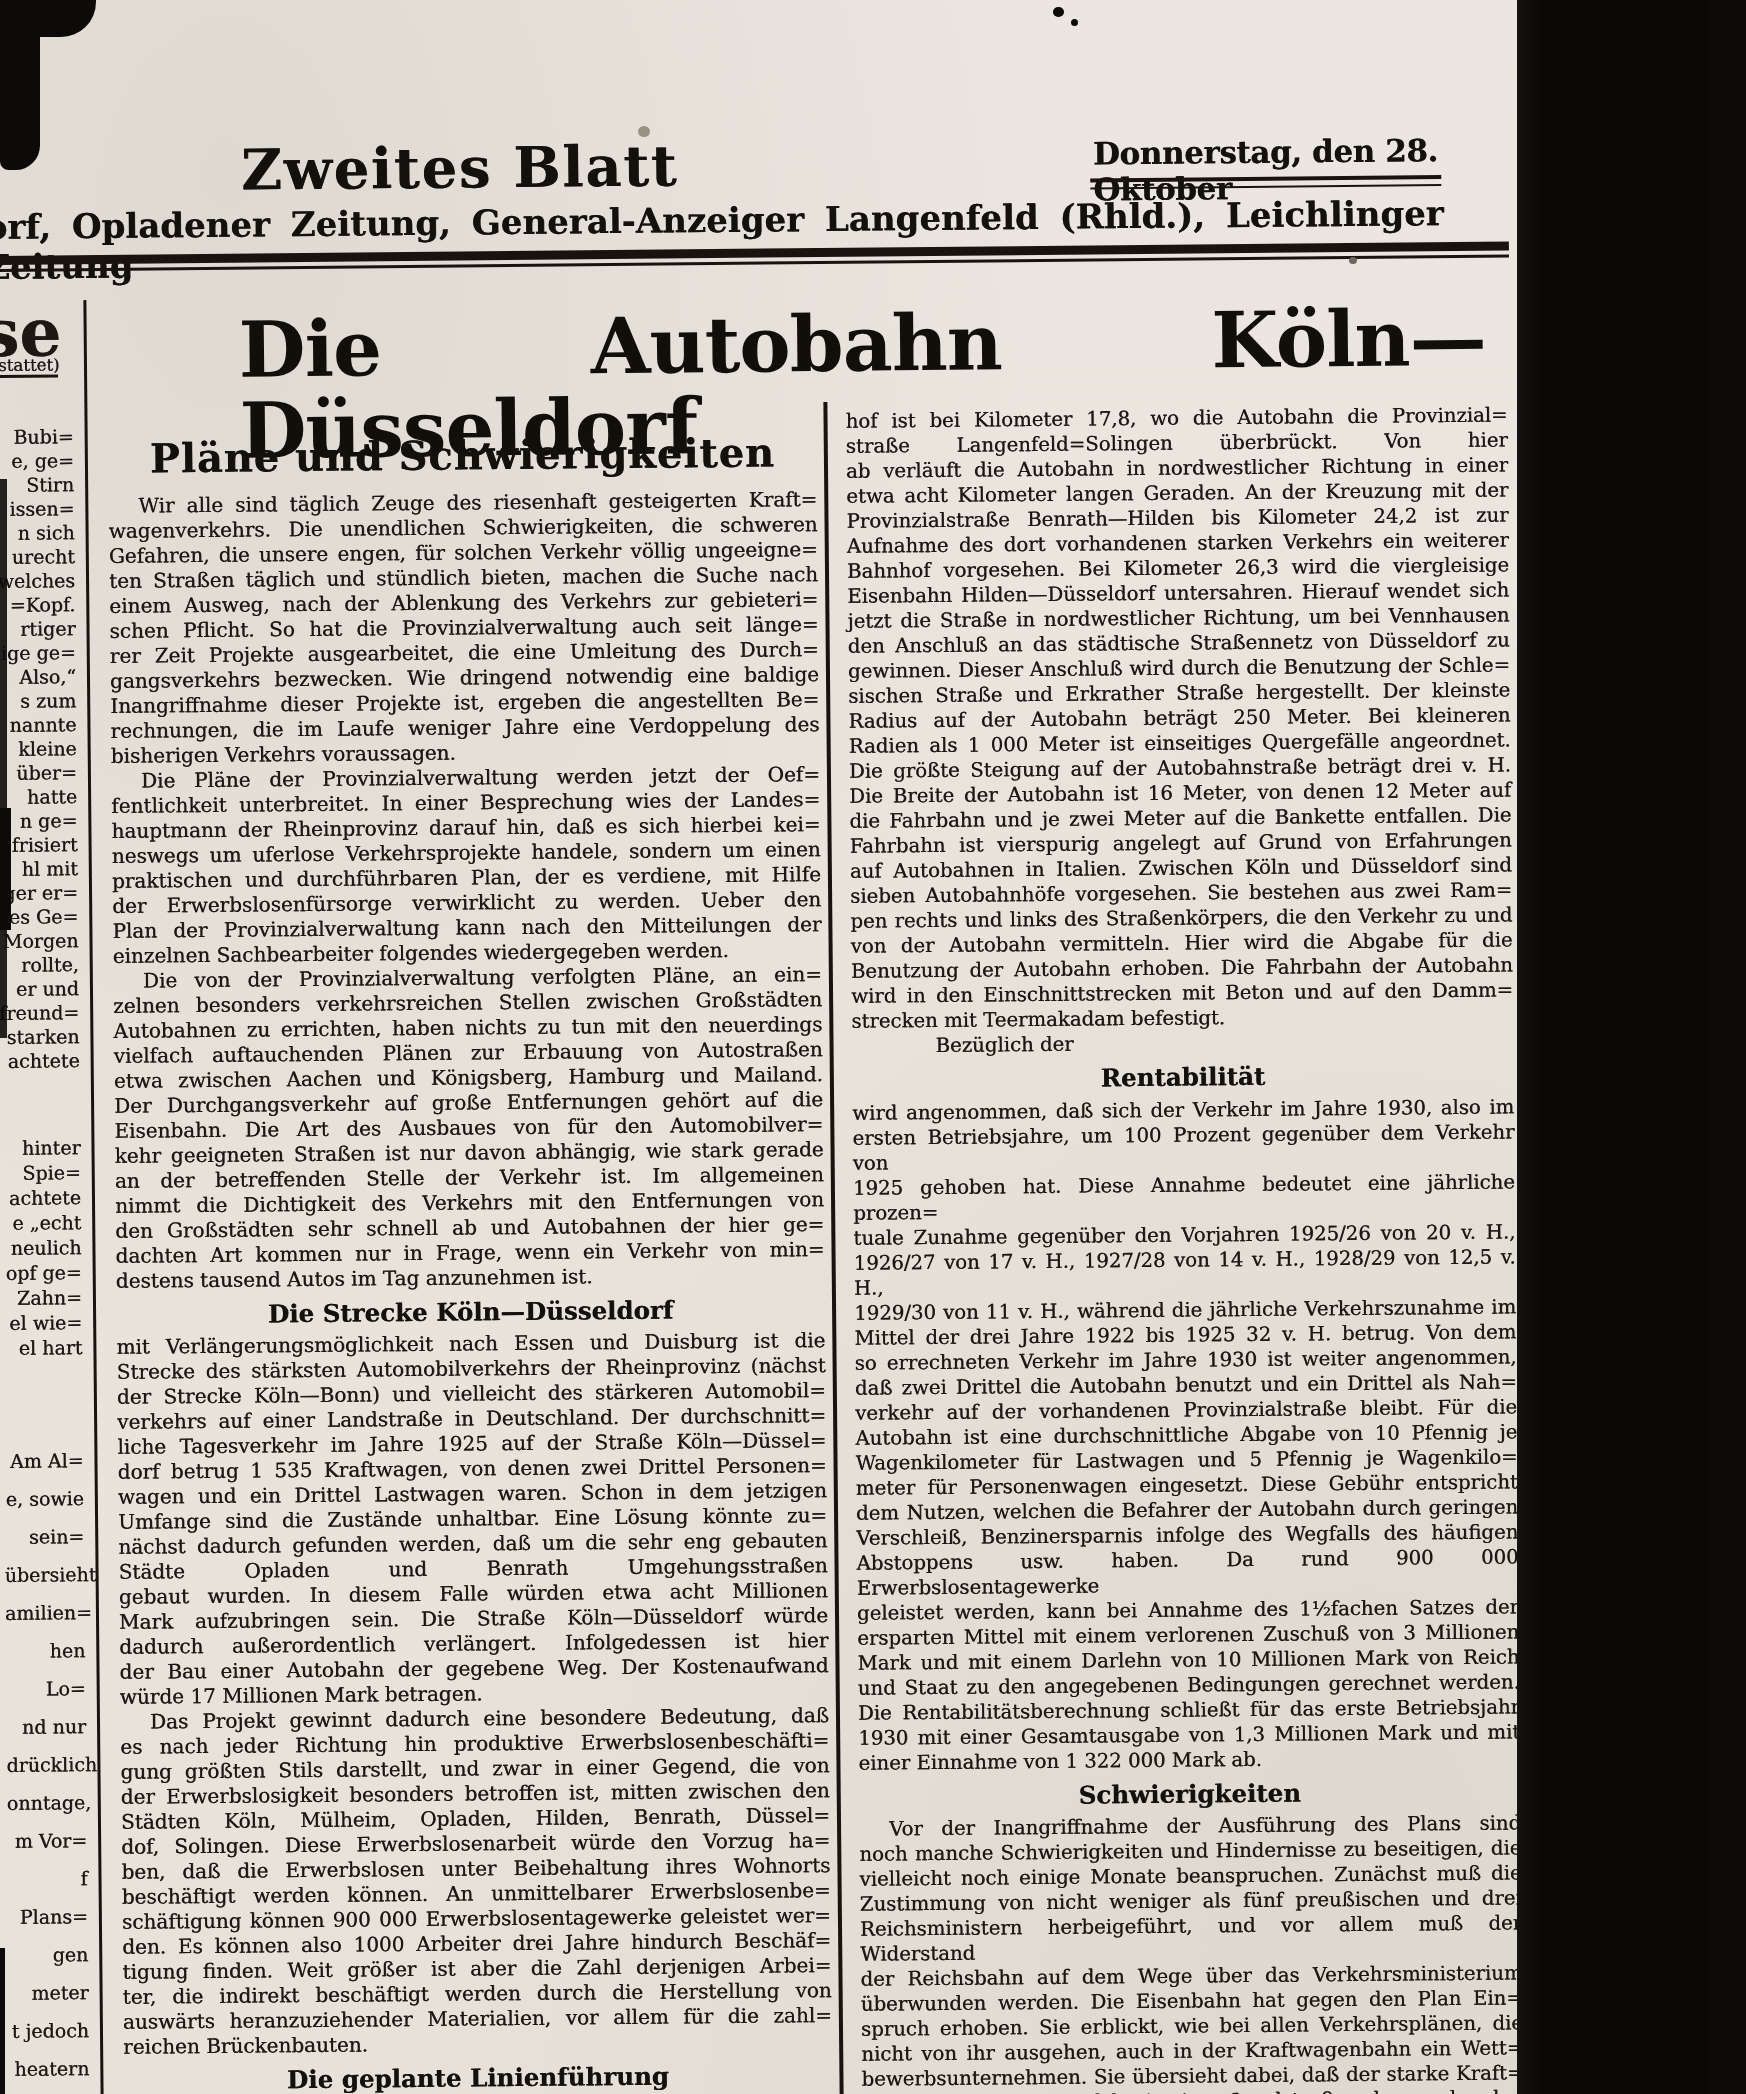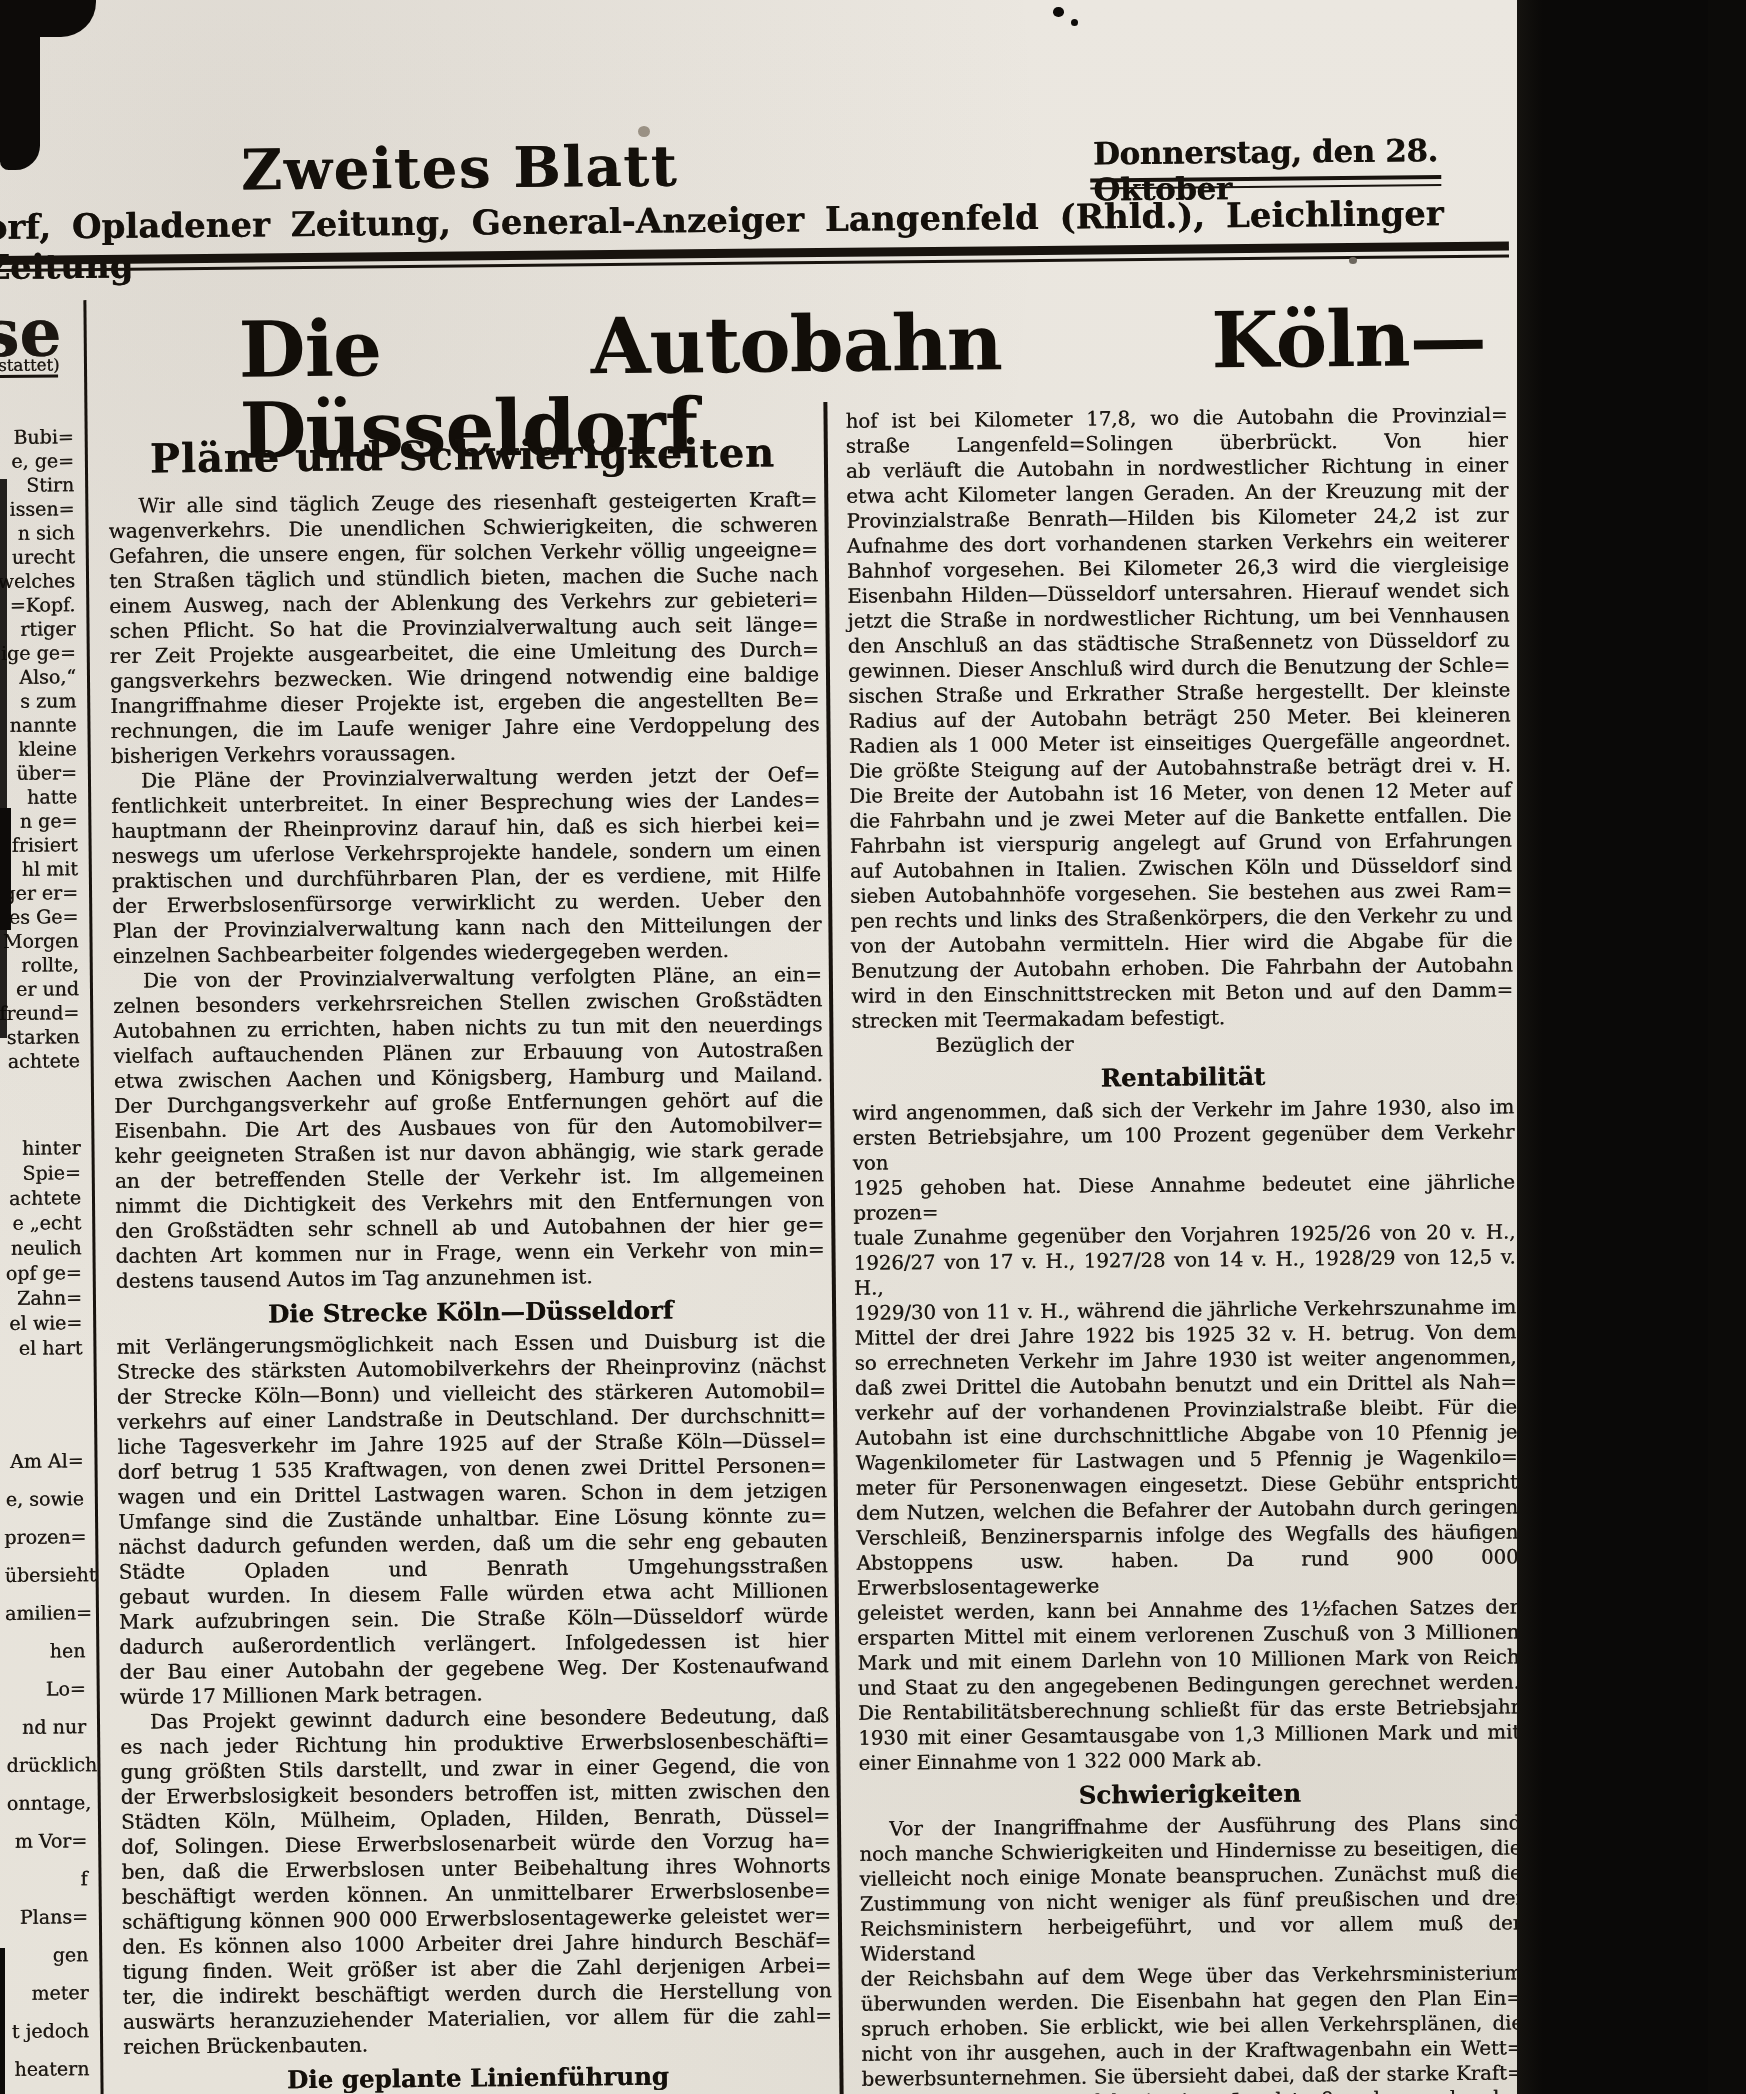--- a/index.html
+++ b/index.html
@@ -103,21 +103,21 @@
         <div>e „echt</div>
         <div>neulich</div>
         <div>opf ge=</div>
         <div>Zahn=</div>
         <div>el wie=</div>
         <div>el hart</div>
       </div>
     <div id="strip-g3" class="strip">
         <div>Am Al=</div>
         <div>e, sowie</div>
-        <div>prozen=</div>
+        <div>sein=</div>
         <div>übersieht</div>
         <div>amilien=</div>
         <div>hen Lo=</div>
         <div>nd nur</div>
         <div>drücklich</div>
         <div>onntage,</div>
         <div>m Vor=</div>
         <div>f Plans=</div>
         <div>gen meter</div>
         <div>t jedoch</div>

